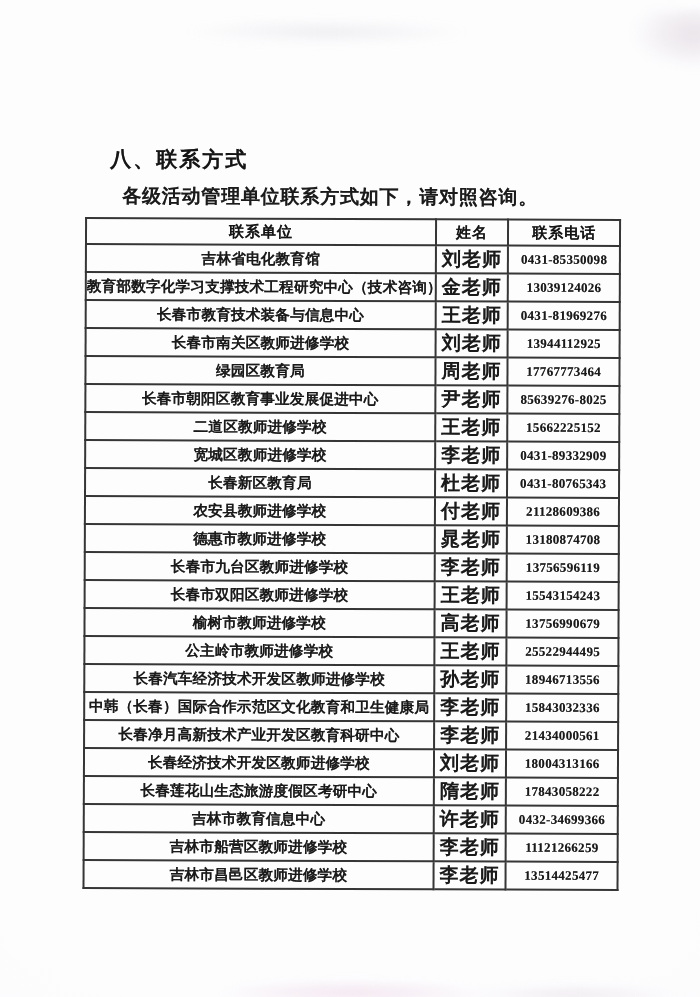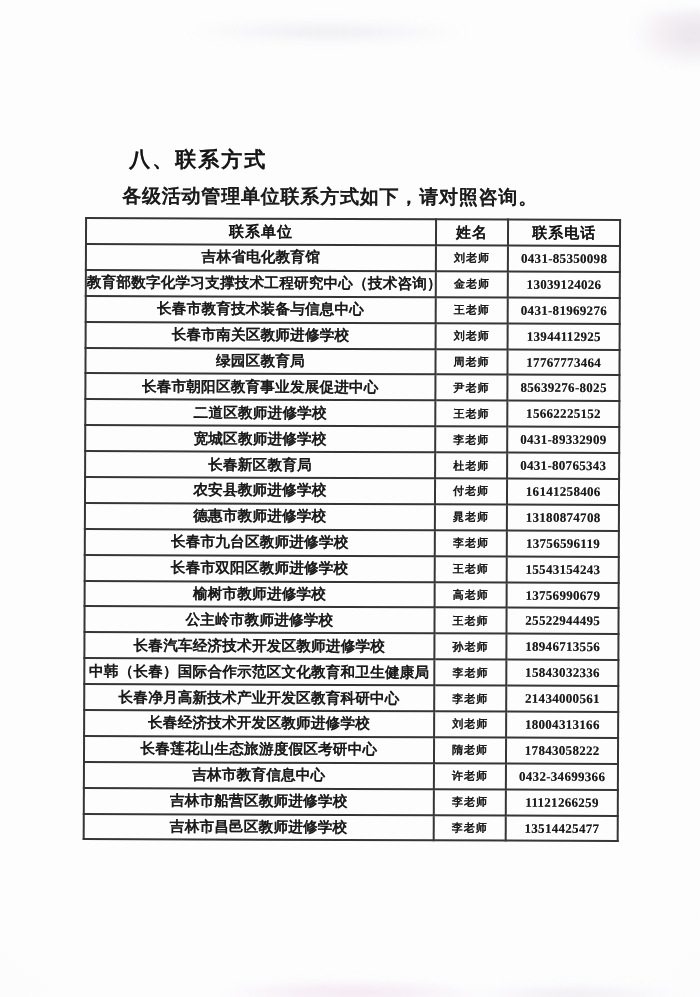--- a/index.html
+++ b/index.html
@@ -28,21 +28,21 @@
     background: radial-gradient(ellipse at 80% 40%, rgba(188,168,184,0.30), rgba(188,168,184,0) 72%);
   }
   .smudge-bottom {
     left: 215px; top: 978px; width: 500px; height: 22px;
     background:
       radial-gradient(ellipse 38% 80% at 28% 70%, rgba(228,198,220,0.45), rgba(228,198,220,0) 75%),
       radial-gradient(ellipse 30% 70% at 72% 75%, rgba(215,200,215,0.35), rgba(215,200,215,0) 75%);
   }
   .heading {
     position: absolute;
-    left: 128px; top: 146px;
+    left: 109px; top: 146px;
     font-size: 21px;
     font-weight: 700;
     letter-spacing: 2px;
     color: #161616;
     font-family: "Liberation Sans", "DejaVu Sans", sans-serif;
   }
   .intro {
     position: absolute;
     left: 121px; top: 184px;
     font-size: 19px;
@@ -70,21 +70,21 @@
     font-size: 15px;
     font-weight: 700;
     letter-spacing: 1px;
     color: #141414;
   }
   table.contact td { height: 25.9px; color: #1a1a1a; }
   col.col-unit  { width: 65.5%; }
   col.col-name  { width: 13.6%; }
   col.col-phone { width: 20.9%; }
   td.c-unit  { font-size: 14.6px; font-weight: 600; letter-spacing: 0.2px; }
-  td.c-name  { font-size: 11px; font-weight: 600; letter-spacing: 1px; }
+  td.c-name  { font-size: 19px; font-weight: 600; letter-spacing: 1px; }
   td.c-phone { font-size: 13px; font-weight: 600; letter-spacing: 0.3px; }
   
   .heading, .intro, table.contact { text-shadow: 0 0 0.4px rgba(20,20,20,0.55); }
 </style>
 </head>
 <body>
 
 <div class="sheet">
   <div class="smudge smudge-top"></div>
   <div class="smudge smudge-top-right"></div>
@@ -147,21 +147,21 @@
           <td class="c-phone">0431-89332909</td>
         </tr>
         <tr>
           <td class="c-unit">长春新区教育局</td>
           <td class="c-name">杜老师</td>
           <td class="c-phone">0431-80765343</td>
         </tr>
         <tr>
           <td class="c-unit">农安县教师进修学校</td>
           <td class="c-name">付老师</td>
-          <td class="c-phone">16141258406</td>
+          <td class="c-phone">21128609386</td>
         </tr>
         <tr>
           <td class="c-unit">德惠市教师进修学校</td>
           <td class="c-name">晁老师</td>
           <td class="c-phone">13180874708</td>
         </tr>
         <tr>
           <td class="c-unit">长春市九台区教师进修学校</td>
           <td class="c-name">李老师</td>
           <td class="c-phone">13756596119</td>

